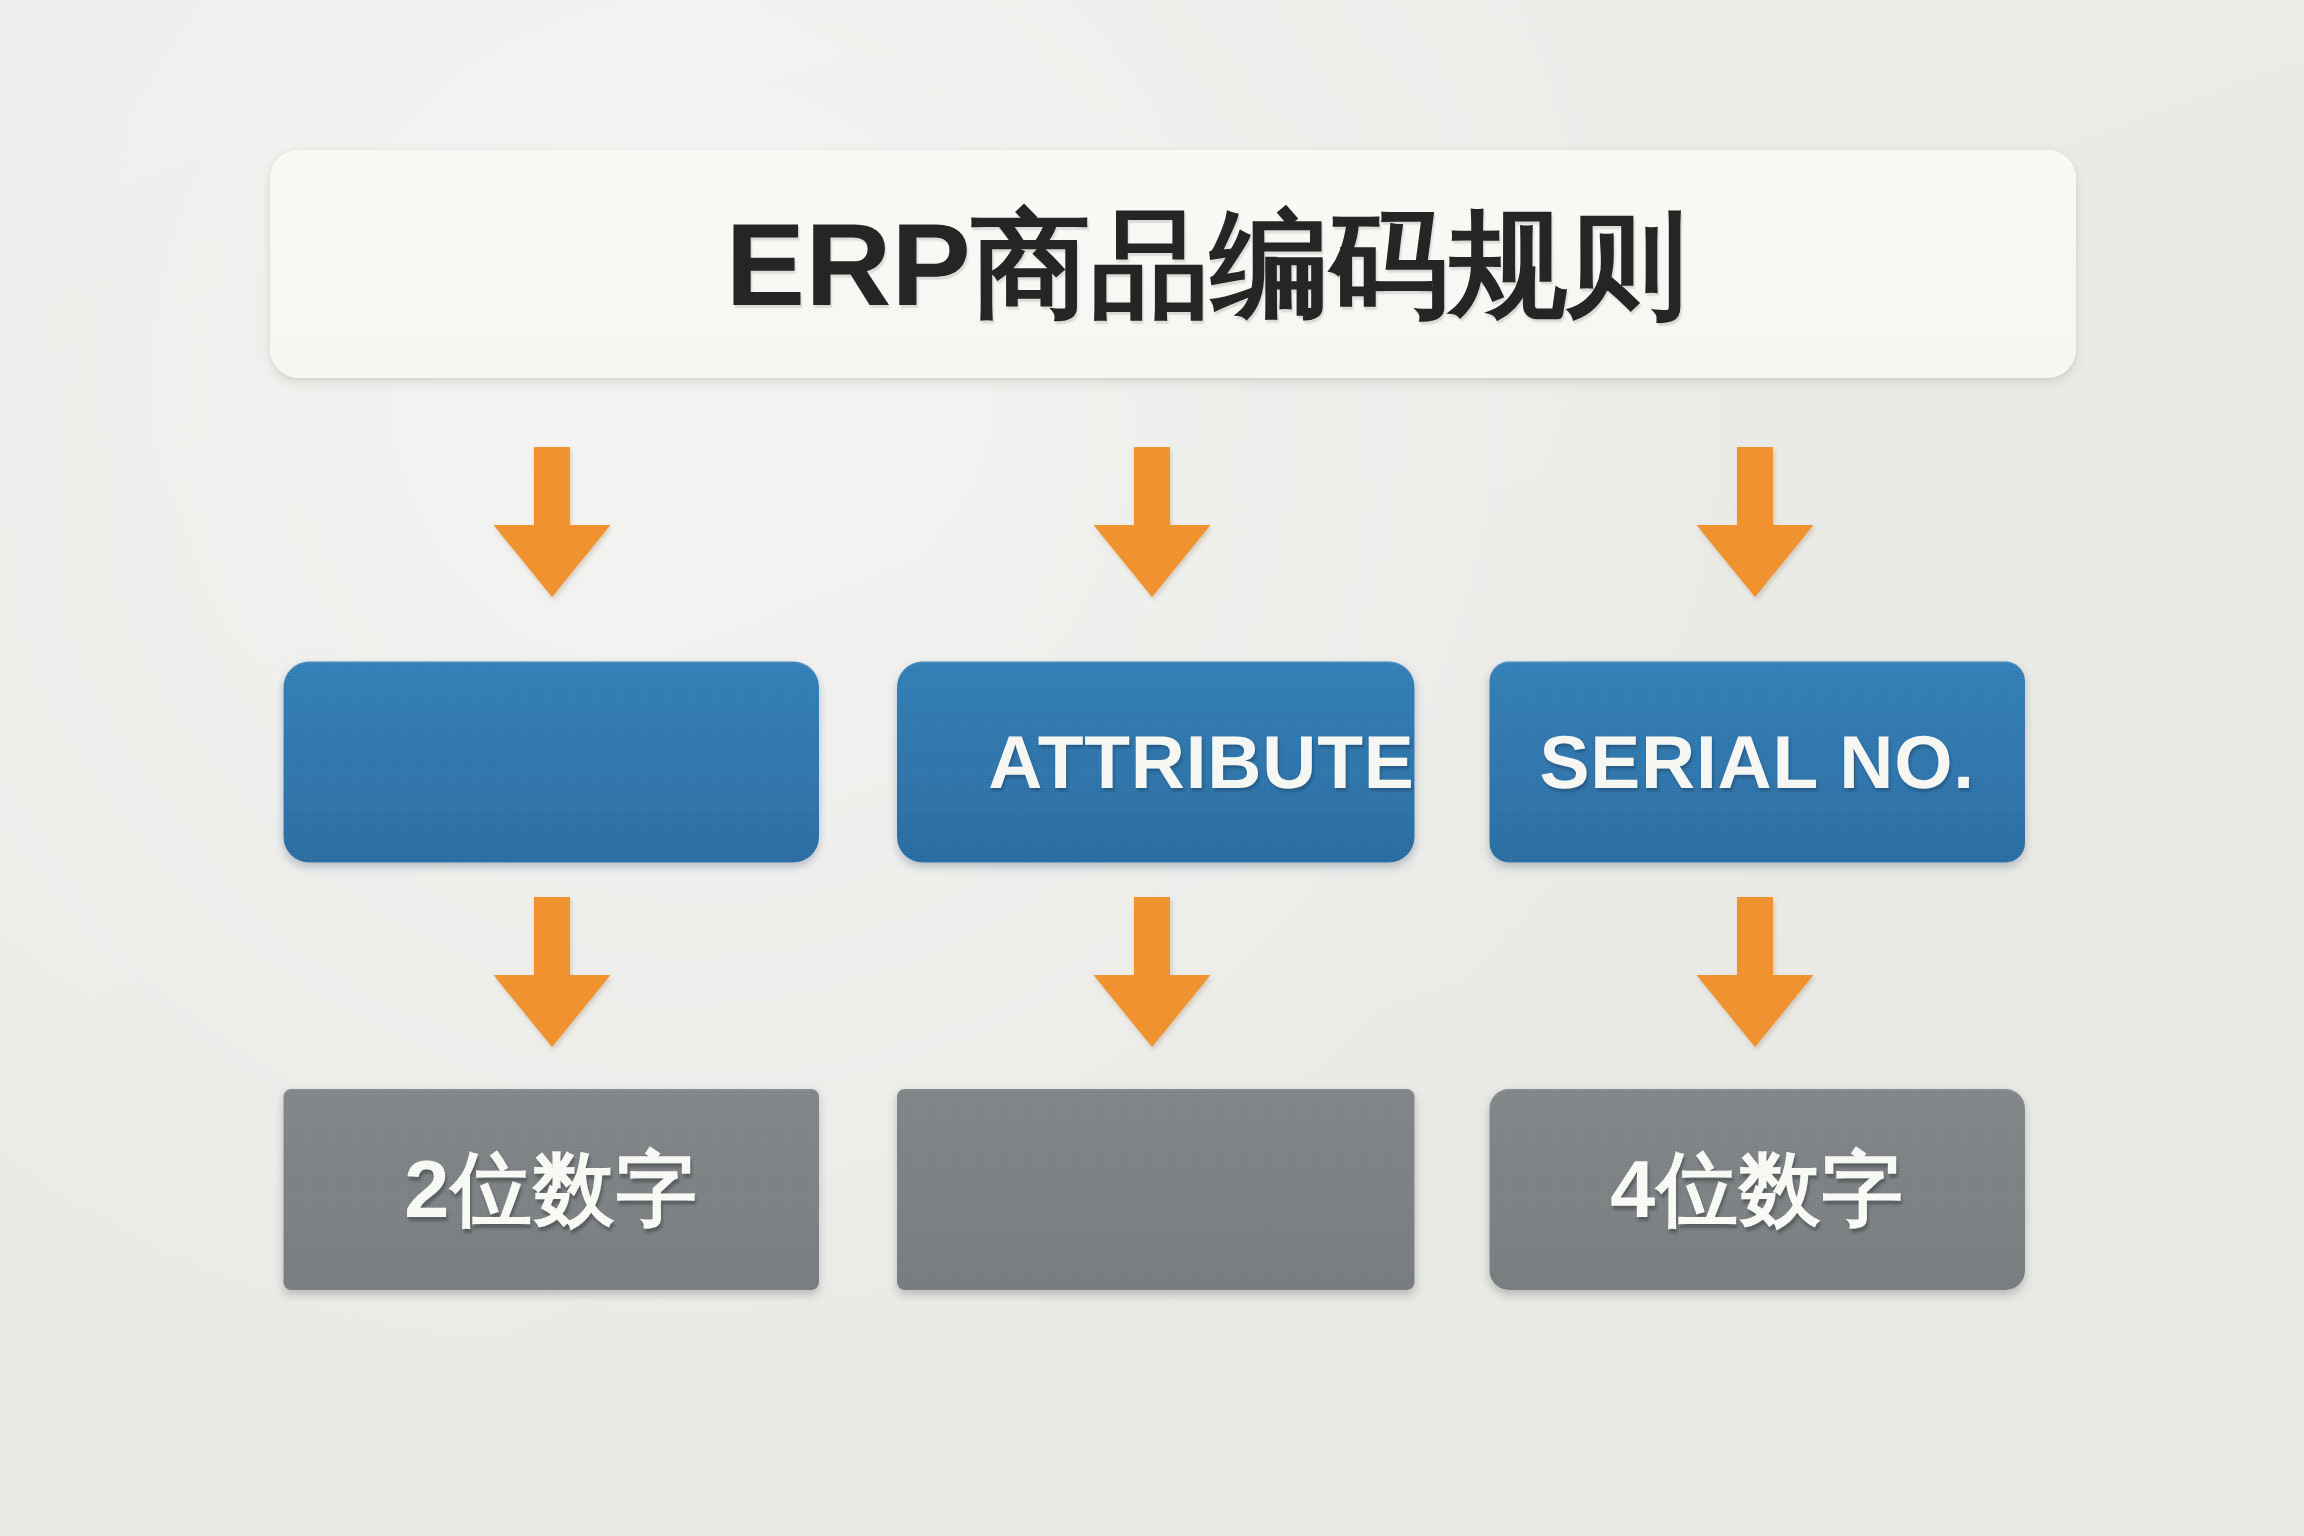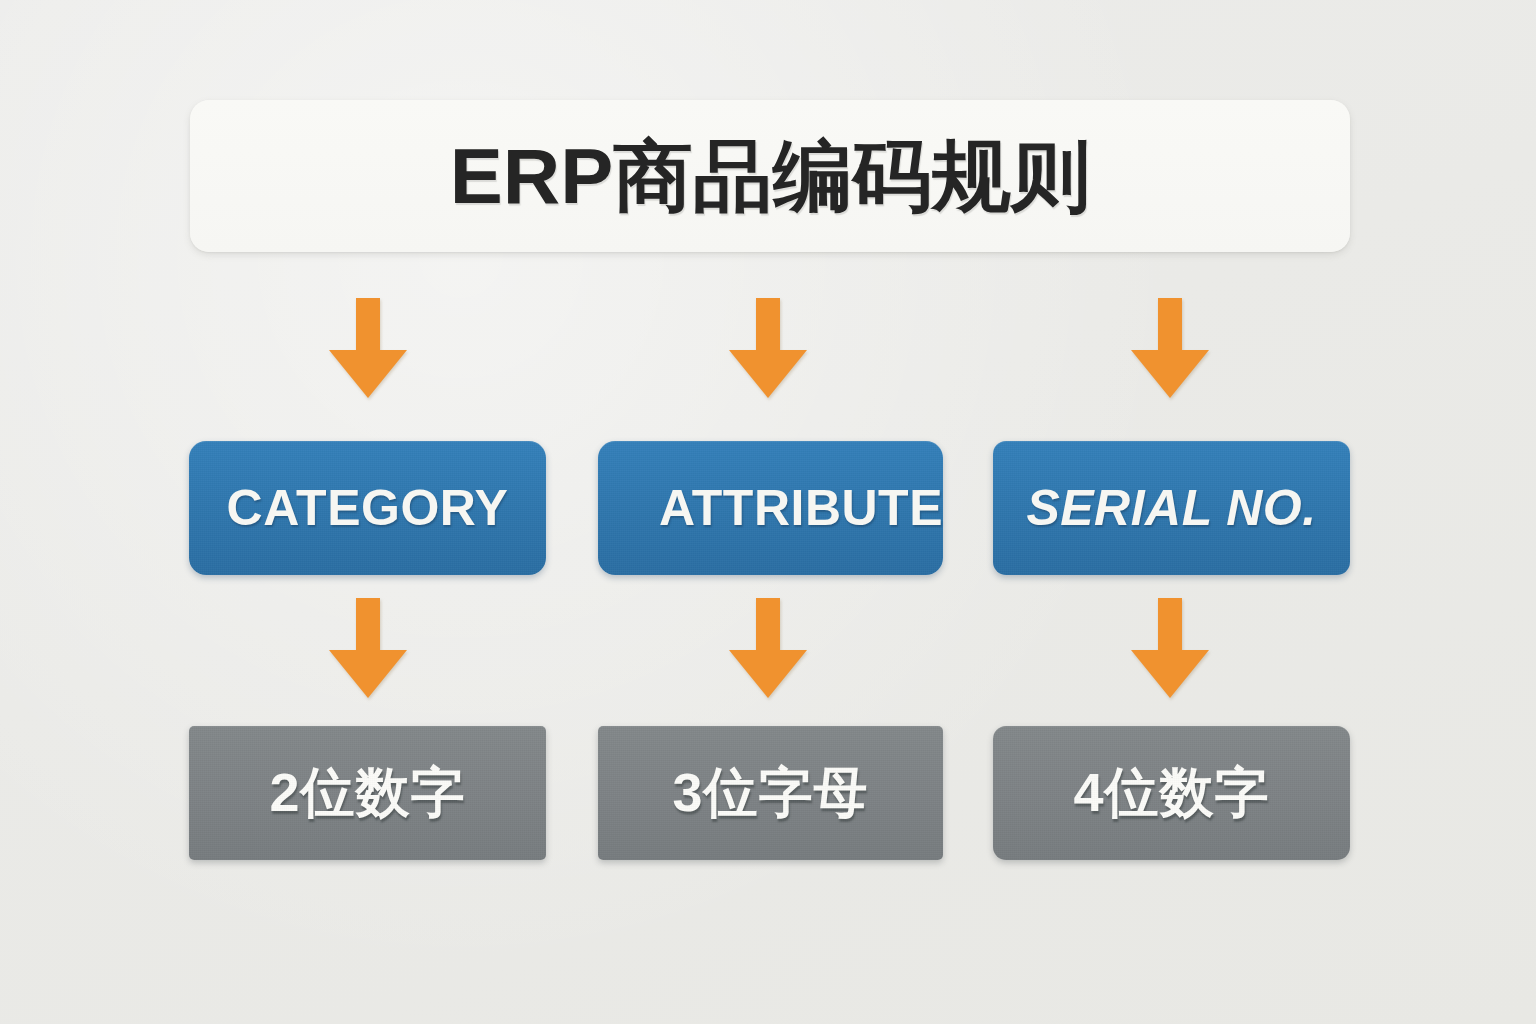--- a/index.html
+++ b/index.html
@@ -19,31 +19,32 @@
     position: absolute;
     inset: 0;
     background:
       radial-gradient(circle at 30% 25%, rgba(255,255,255,0.45), rgba(255,255,255,0) 55%),
       linear-gradient(160deg, #ececea 0%, #eaeae7 45%, #e8e8e4 100%);
   }
 
   
   #title-card {
     position: absolute;
-    left: 190px;
+    left: 180px;
     top: 100px;
     width: 1160px;
     height: 152px;
     background: linear-gradient(180deg, #f9f9f6 0%, #f6f6f3 100%);
     border-radius: 19px;
     box-shadow: 0 3px 7px rgba(120,120,112,0.16),
                 0 1px 2px rgba(120,120,112,0.10);
     display: flex;
     align-items: center;
     justify-content: center;
+    padding-left: 44px;
   }
   #title-text {
     font-size: 78px;
     font-weight: 700;
     color: #252525;
     letter-spacing: 0px;
     line-height: 1;
     white-space: nowrap;
     transform: scaleX(1.02);
     text-shadow: 1px 2px 1px rgba(120,120,115,0.22);
@@ -67,21 +68,21 @@
     justify-content: center;
     height: 134px;
   }
   .blue-box {
     background:
       linear-gradient(180deg, #3480ba 0%, #2f76ad 55%, #2b6ea3 100%);
     border-radius: 17px;
     box-shadow: 0 3px 6px rgba(40,70,100,0.28),
                 inset 0 1px 0 rgba(255,255,255,0.10);
   }
-  .blue-box.tight { border-radius: 13px; font-style: italic; }
+  .blue-box.tight { border-radius: 13px; }
   .blue-label {
     font-size: 50px;
     font-weight: 700;
     color: #f6f6f2;
     letter-spacing: 0.5px;
     white-space: nowrap;
     text-shadow: 1px 2px 2px rgba(20,50,80,0.38);
     transform: scaleX(1.0);
   }
   .gray-box {
@@ -133,21 +134,20 @@
   </svg>
 </div>
 <div class="arrow" style="left:1131px; top:298px;">
   <svg viewBox="0 0 78 100" xmlns="http://www.w3.org/2000/svg">
     <polygon points="27,0 51,0 51,52 78,52 39,100 0,52 27,52" fill="#f0922f"></polygon>
   </svg>
 </div>
 
 <div class="box blue-box" style="left:189px; top:441px; width:357px;">
   <span class="grain"></span>
-  <span class="blue-label">CATEGORY</span>
 </div>
 <div class="box blue-box" style="left:598px; top:441px; width:345px;justify-content:flex-end;">
   <span class="grain"></span>
   <span class="blue-label">ATTRIBUTE</span>
 </div>
 <div class="box blue-box tight" style="left:993px; top:441px; width:357px;">
   <span class="grain"></span>
   <span class="blue-label">SERIAL NO.</span>
 </div>
 
@@ -166,18 +166,17 @@
     <polygon points="27,0 51,0 51,52 78,52 39,100 0,52 27,52" fill="#f0922f"></polygon>
   </svg>
 </div>
 
 <div class="box gray-box" style="left:189px; top:726px; width:357px;">
   <span class="grain"></span>
   <span class="gray-label">2位数字</span>
 </div>
 <div class="box gray-box" style="left:598px; top:726px; width:345px;">
   <span class="grain"></span>
-  <span class="gray-label">3位字母</span>
 </div>
 <div class="box gray-box tight" style="left:993px; top:726px; width:357px;">
   <span class="grain"></span>
   <span class="gray-label">4位数字</span>
 </div>
 
 </body></html>

